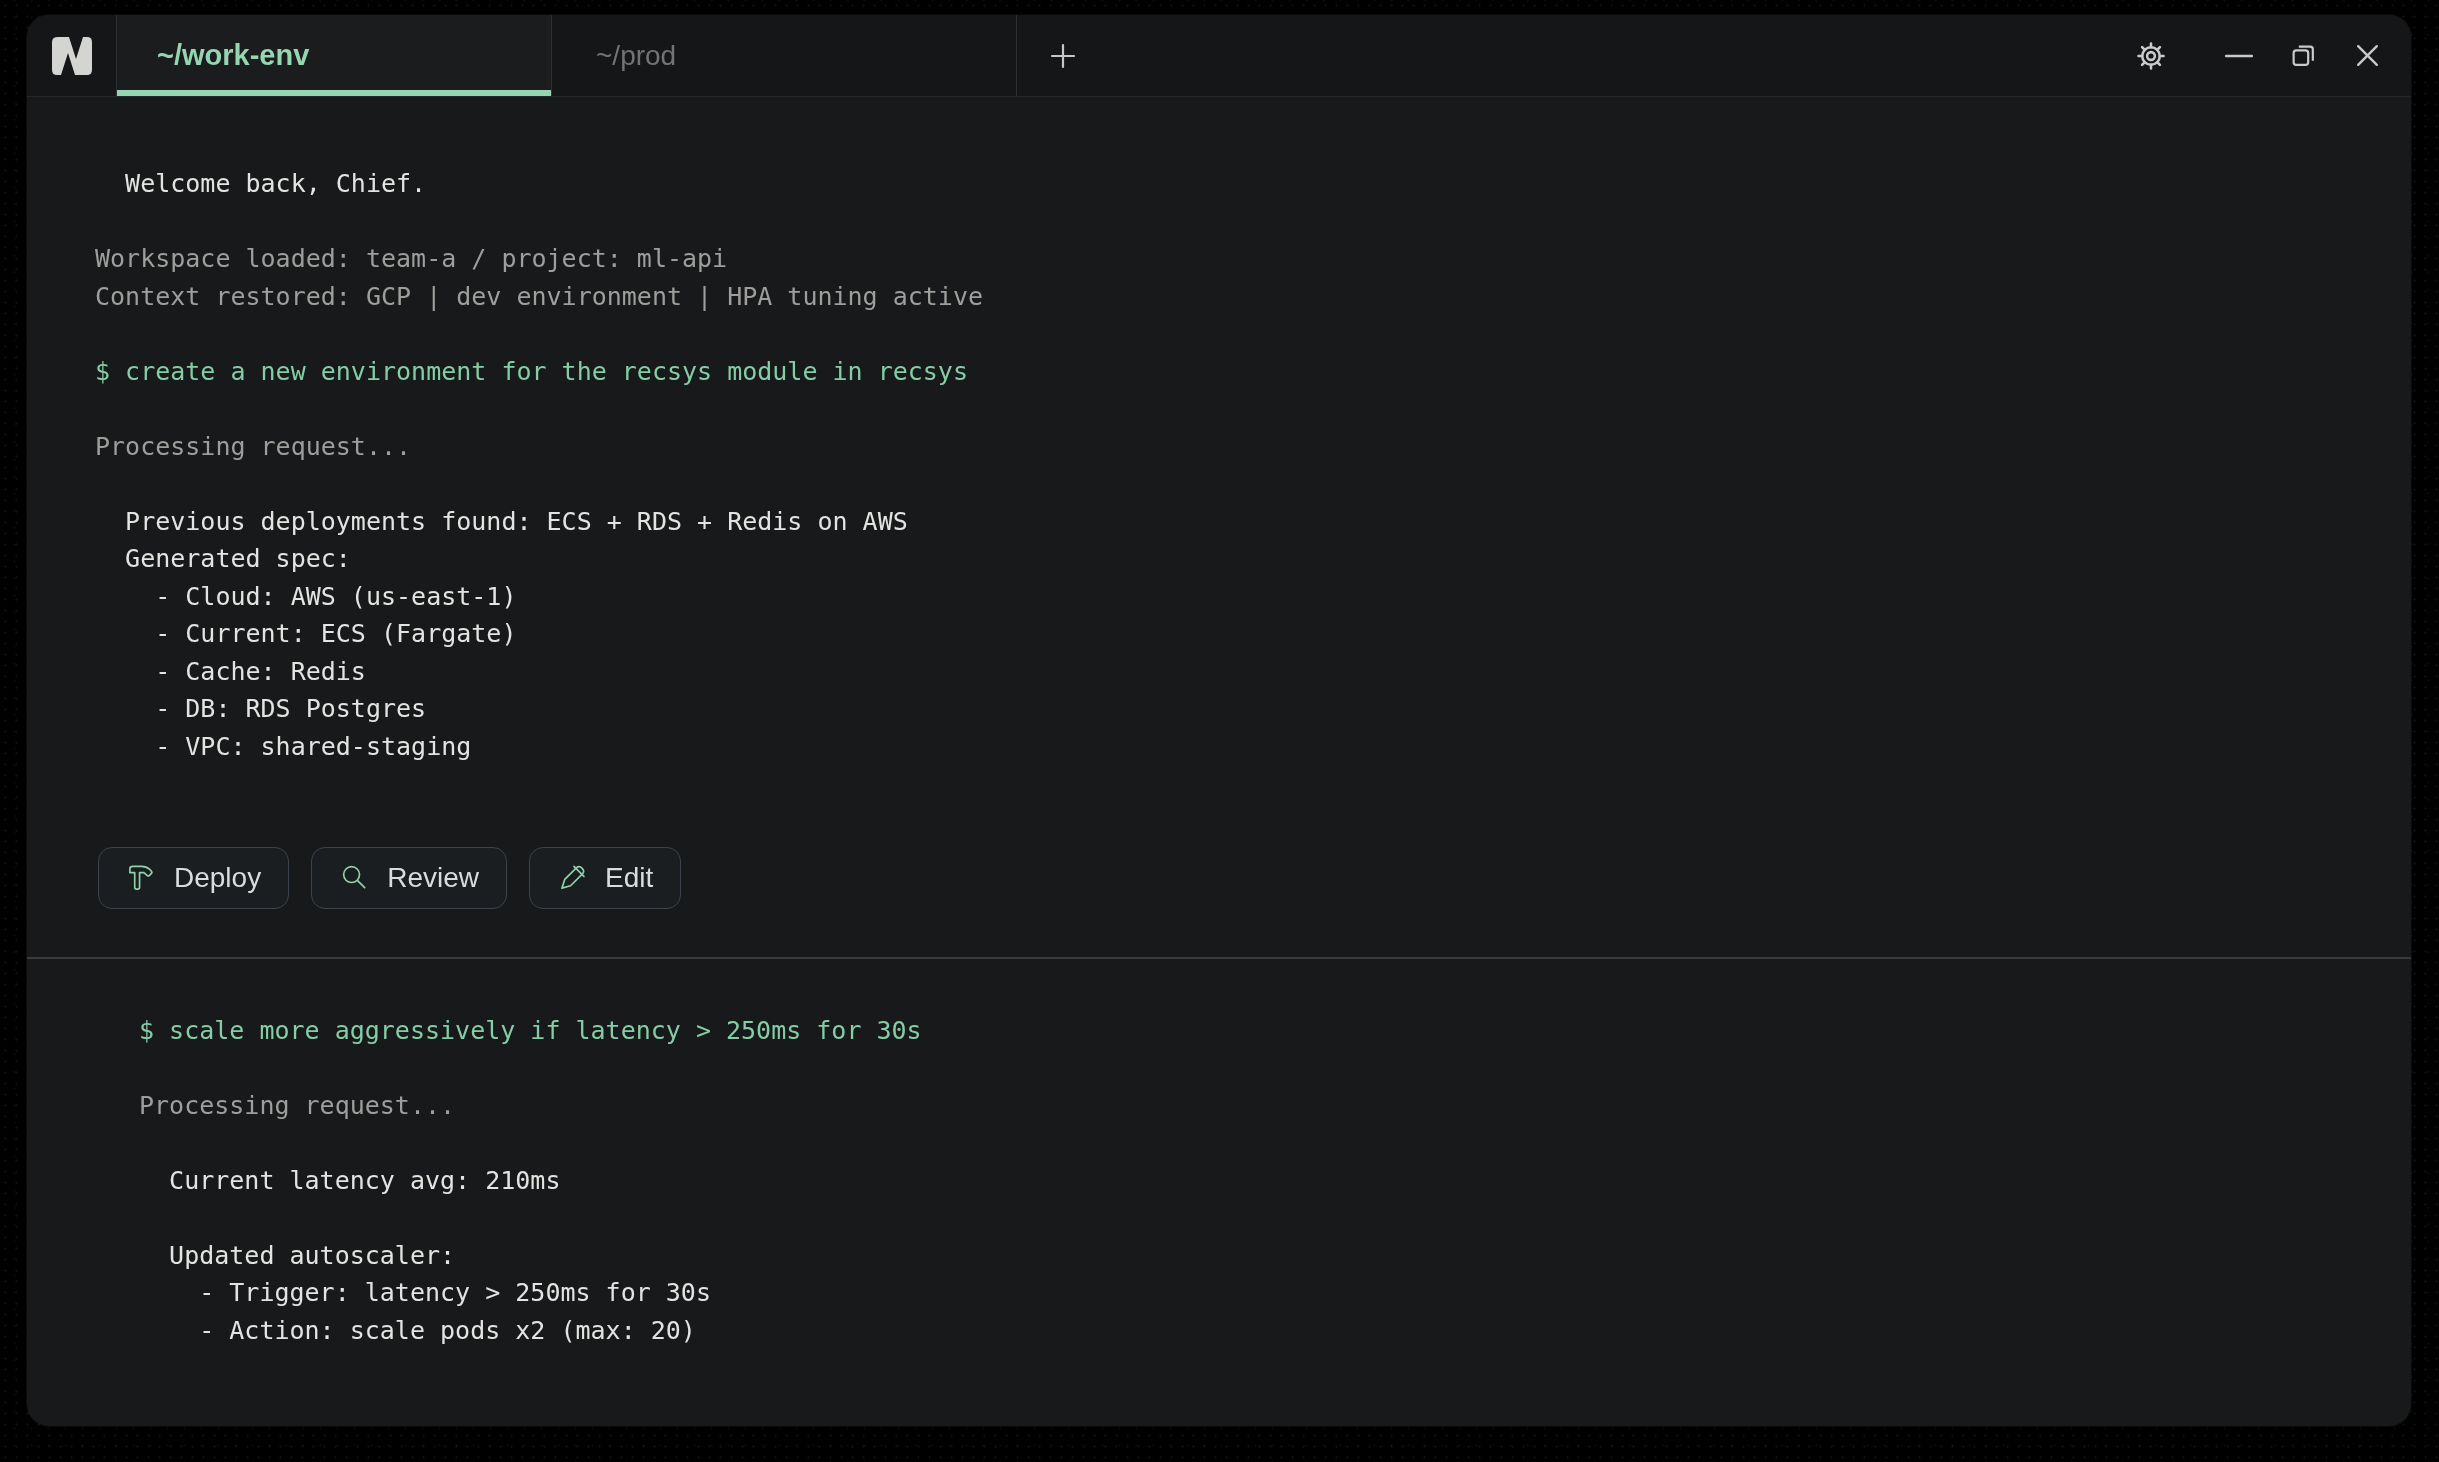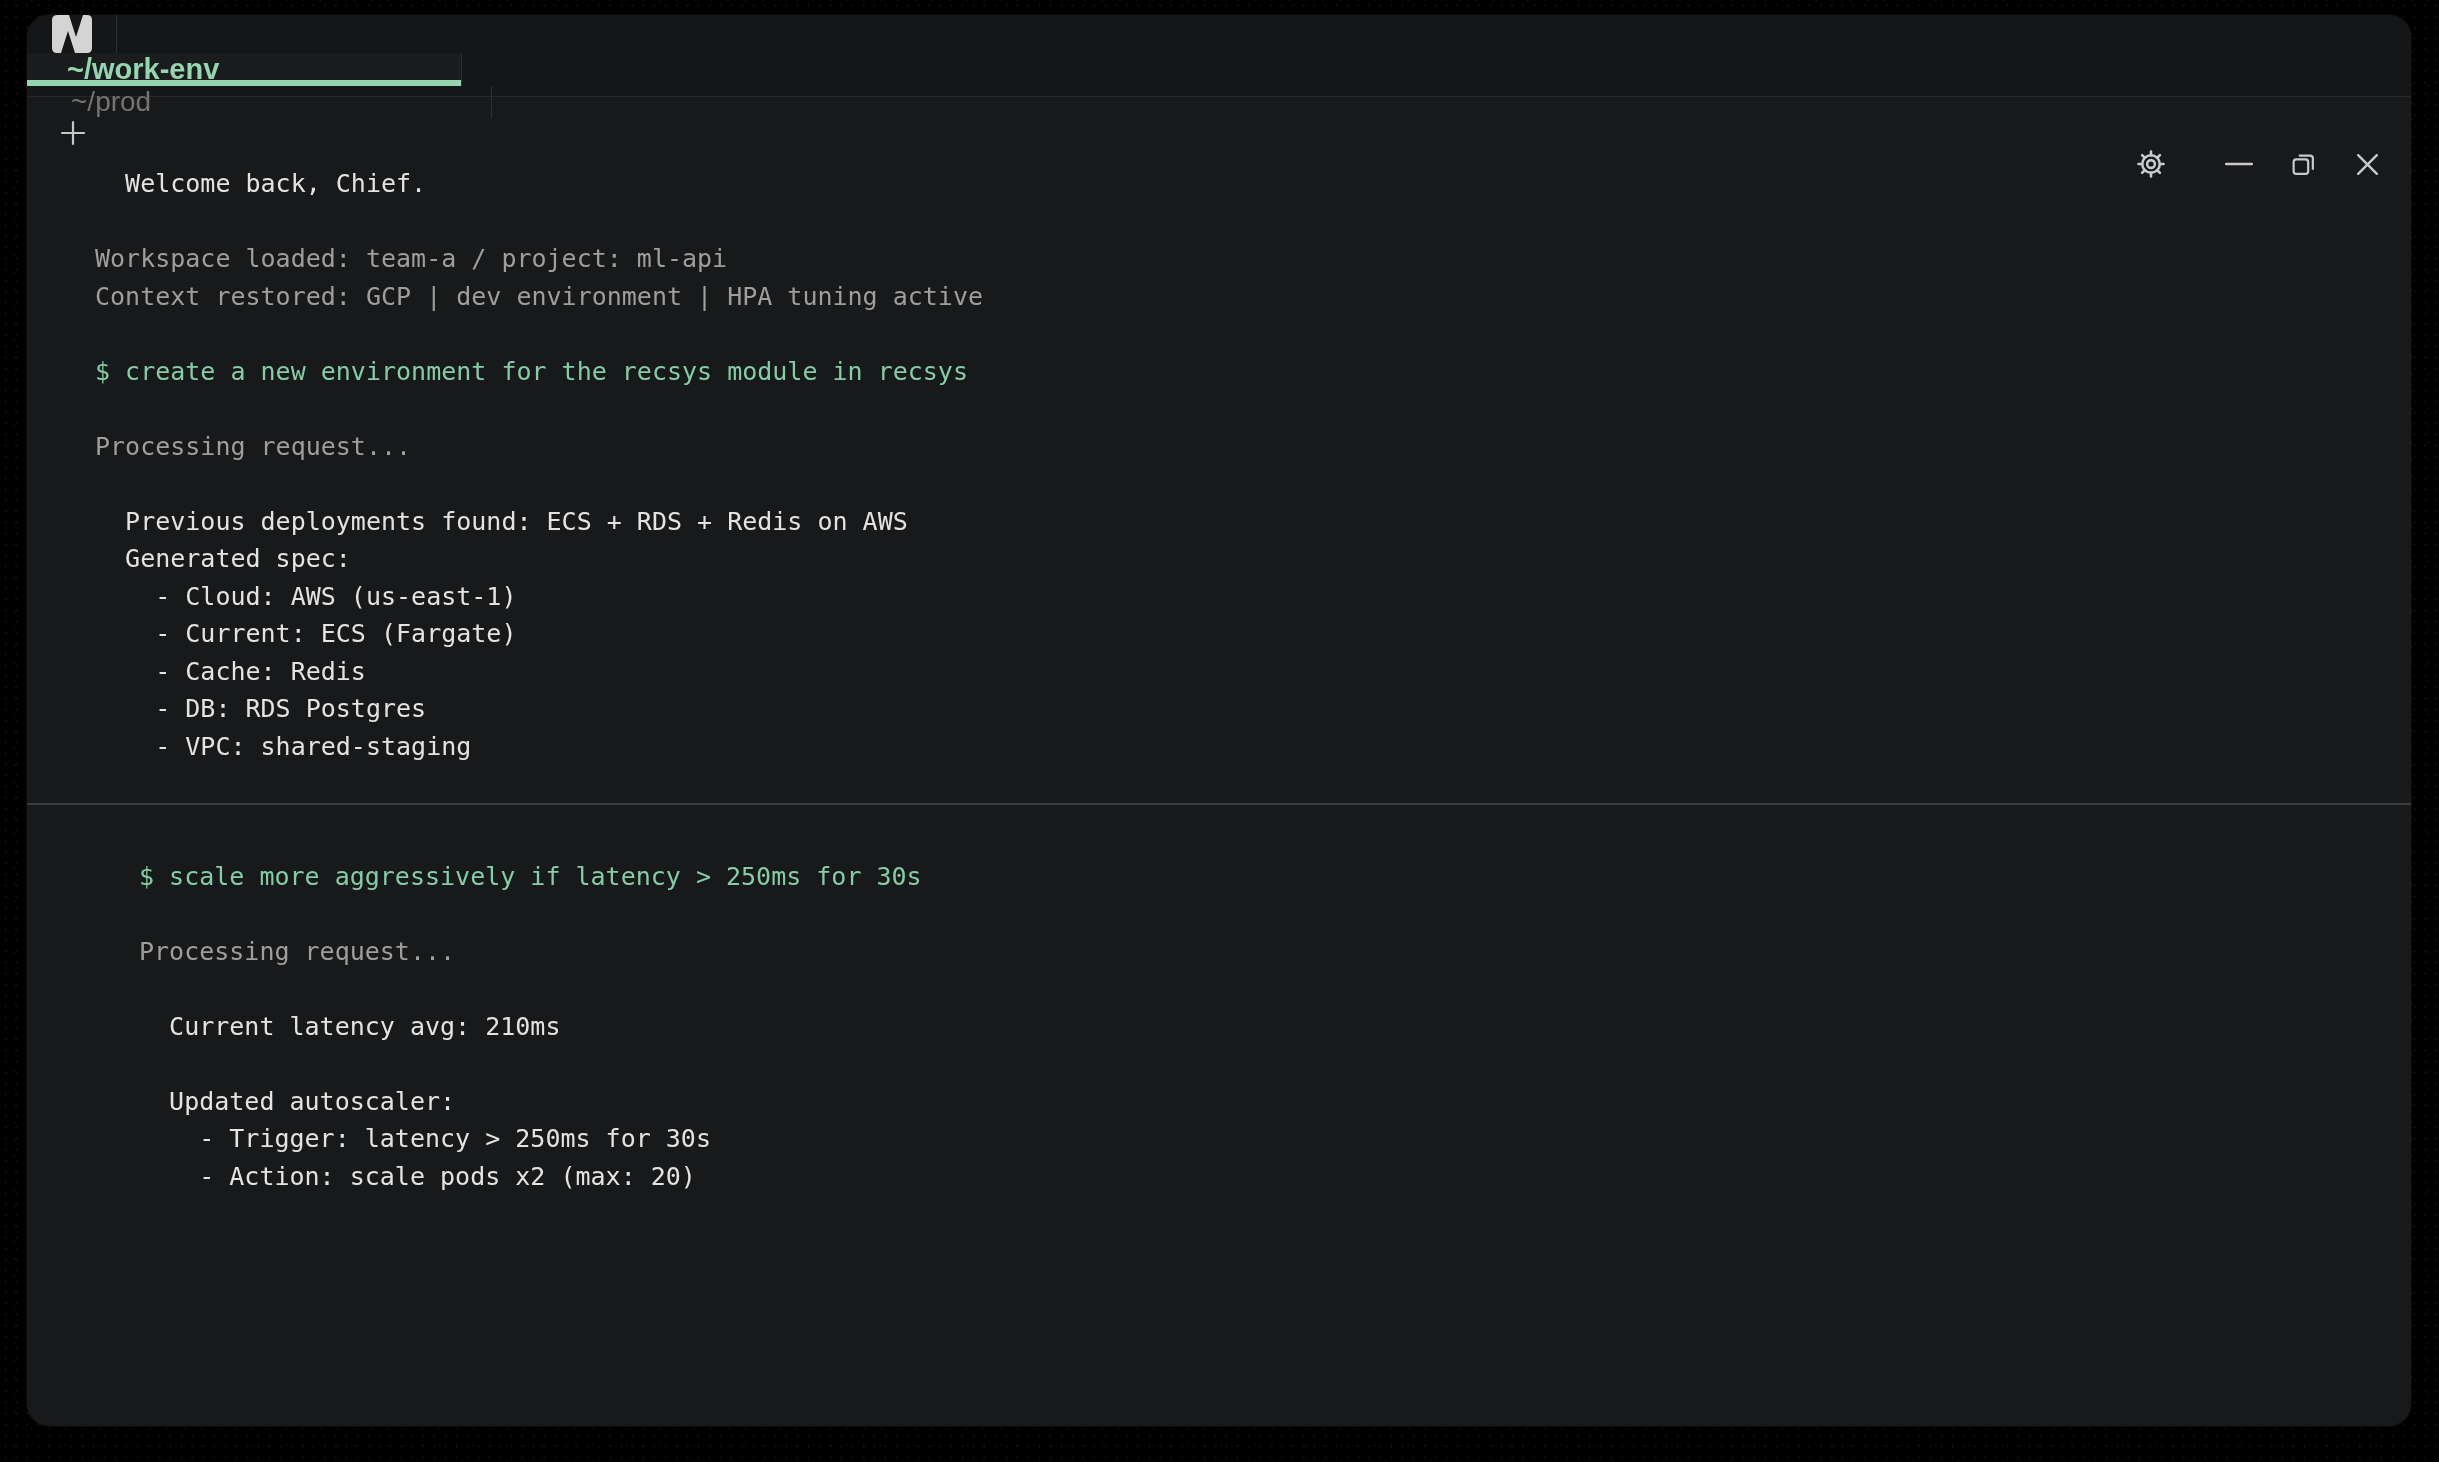--- a/index.html
+++ b/index.html
@@ -14,21 +14,21 @@
     font-family:"Liberation Sans", sans-serif;
   }
   .window {
     position:absolute; left:27px; top:15px; width:2384px; height:1411px;
     background:#18191a; border-radius:22px; overflow:hidden;
     box-shadow:0 0 0 1px rgba(255,255,255,0.04);
   }
   
   .tabbar {
     height:82px; display:flex; align-items:stretch;
-    background:#151617; border-bottom:1px solid #262728;flex-direction:column;
+    background:#151617; border-bottom:1px solid #262728;
   }
   .logo-cell { width:90px; border-right:1px solid #2e2f30; display:flex; align-items:center; justify-content:center; }
   .tab { position:relative; display:flex; align-items:center; border-right:1px solid #2e2f30; cursor:default; }
   .tab-active { width:435px; padding-left:40px; background:#1a1c1d;
     font-weight:700; font-size:29px; color:#95d5b0; }
   .tab-active .underline { position:absolute; left:0; right:0; bottom:0; height:6px; background:#95d5b0; }
   .tab-inactive { width:465px; padding-left:44px; font-weight:500; font-size:28px; color:#737373; }
   .plus-cell { width:92px; display:flex; align-items:center; justify-content:center; }
   .controls { margin-left:auto; display:flex; align-items:center; gap:37px; padding-right:30px; }
   .ctrl { display:flex; align-items:center; justify-content:center; }
@@ -128,20 +128,42 @@
     <div class="line"></div>
     <div class="line white">  Previous deployments found: ECS + RDS + Redis on AWS</div>
     <div class="line white">  Generated spec:</div>
     <div class="line white">    - Cloud: AWS (us-east-1)</div>
     <div class="line white">    - Current: ECS (Fargate)</div>
     <div class="line white">    - Cache: Redis</div>
     <div class="line white">    - DB: RDS Postgres</div>
     <div class="line white">    - VPC: shared-staging</div>
     <div class="line"></div>
 
+    <div class="actions">
+      <button class="btn">
+        <svg viewBox="0 0 32 32" fill="none" stroke="#90d3ab" stroke-width="1.7" stroke-linejoin="round" stroke-linecap="round">
+          <path d="M4 11 L4 7 Q4 4.5 7 4.5 L16 4.5 Q21 4.5 24.5 7.5 Q27.5 10 26.5 11.5 L24 14 Q23 14.8 22 14 L18.5 11 L14 11 L14 26 Q14 28 12 28 L11 28 Q9 28 9 26 L9 11 Z"></path>
+        </svg>
+        <span>Deploy</span>
+      </button>
+      <button class="btn">
+        <svg viewBox="0 0 32 32" fill="none" stroke="#90d3ab" stroke-width="1.7" stroke-linecap="round">
+          <circle cx="13" cy="13" r="8.2"></circle>
+          <line x1="19.2" y1="19.2" x2="26.5" y2="26.5"></line>
+        </svg>
+        <span>Review</span>
+      </button>
+      <button class="btn">
+        <svg viewBox="0 0 32 32" fill="none" stroke="#90d3ab" stroke-width="1.7" stroke-linejoin="round" stroke-linecap="round">
+          <path d="M5 27 L8 18 L20 6 Q23 3.5 26 6.5 Q29 9.5 26 12.5 L14 24.5 L5 27 Z"></path>
+          <line x1="17.5" y1="4.5" x2="27.8" y2="14.8"></line>
+        </svg>
+        <span>Edit</span>
+      </button>
+    </div>
   </div>
 
   <div class="divider"></div>
 
   <div class="term section2">
     <div class="line green">$ scale more aggressively if latency &gt; 250ms for 30s</div>
     <div class="line"></div>
     <div class="line gray">Processing request...</div>
     <div class="line"></div>
     <div class="line white">  Current latency avg: 210ms</div>

